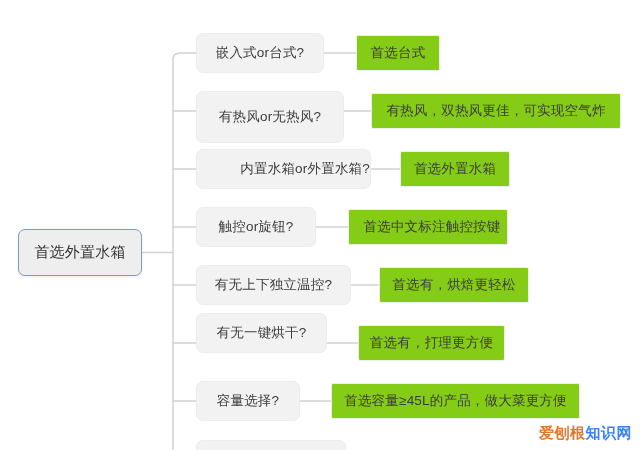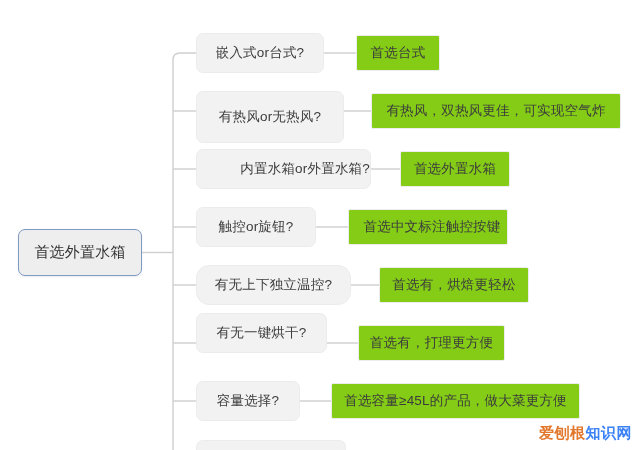--- a/index.html
+++ b/index.html
@@ -124,21 +124,21 @@
       </div>
       <div class="node node-leaf" style="left: 400px; top: 151px; width: 110px; height: 36px;">
         <span>首选外置水箱</span>
       </div>
       <div class="node node-branch" style="left: 196px; top: 207px; width: 120px; height: 40px;">
         <span>触控or旋钮?</span>
       </div>
       <div class="node node-leaf" style="left: 348px; top: 209px; width: 160px; height: 36px; padding-left: 8px;">
         <span>首选中文标注触控按键</span>
       </div>
-      <div class="node node-branch" style="left: 196px; top: 265px; width: 155px; height: 40px; border-radius: 13px;">
+      <div class="node node-branch" style="left: 196px; top: 265px; width: 155px; height: 40px;">
         <span>有无上下独立温控?</span>
       </div>
       <div class="node node-leaf" style="left: 379px; top: 267px; width: 150px; height: 36px;">
         <span>首选有，烘焙更轻松</span>
       </div>
       <div class="node node-branch" style="left: 196px; top: 313px; width: 131px; height: 40px; justify-content: center;">
         <span>有无一键烘干?</span>
       </div>
       <div class="node node-leaf" style="left: 358px; top: 325px; width: 147px; height: 36px;">
         <span>首选有，打理更方便</span>

